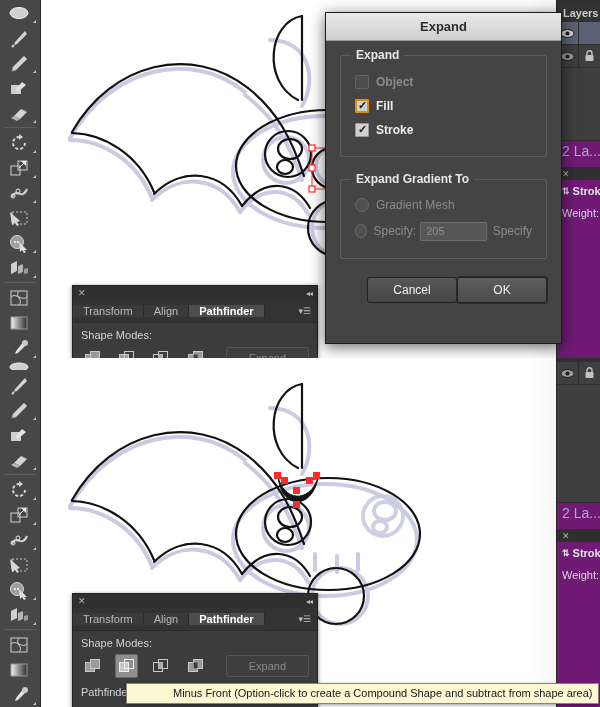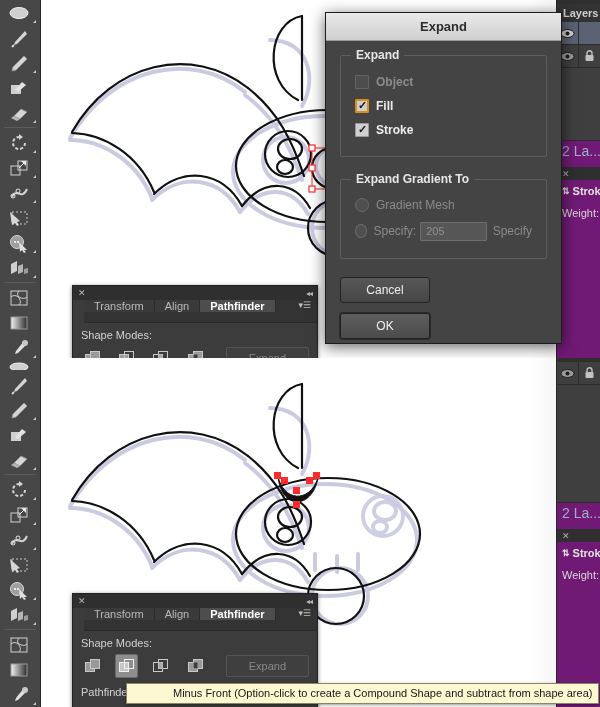--- a/index.html
+++ b/index.html
@@ -18,21 +18,21 @@
   
   .canvas{background:#ffffff;overflow:hidden;}
   .canvasfade{position:absolute;top:0;right:0;width:70px;height:100%;
     background:linear-gradient(to right,rgba(255,255,255,0),rgba(232,232,232,1));}
 
   
   .pfpanel{background:#3c3c3c;border:1px solid #222;box-shadow:0 1px 4px rgba(0,0,0,.5);}
   .pfbar{height:14px;background:#2f2f2f;display:flex;align-items:center;justify-content:space-between;padding:0 5px;}
   .pfbar .x{color:#b4b4b4;font-size:9px;line-height:9px;}
   .pfbar .cc{color:#b4b4b4;font-size:8px;letter-spacing:-1px;}
-  .pftabs{display:flex;align-items:flex-start;height:22px;background:#333;border-bottom:1px solid #2a2a2a;margin-left:11px;}
+  .pftabs{display:flex;align-items:center;height:22px;background:#333;border-bottom:1px solid #2a2a2a;}
   .pftab{display:flex;align-items:center;padding:0 10px;font-size:11px;color:#b9b9b9;
          border-right:1px solid #2a2a2a;background:#3a3a3a;}
   .pftab.active{background:#4d4d4d;color:#fff;font-weight:bold;}
   .pfmenu{margin-left:auto;display:flex;align-items:center;padding:0 6px;color:#c0c0c0;font-size:9px;}
   .pfbody{padding:6px 8px 4px 8px;background:#3c3c3c;}
   .pflabel{font-size:11px;color:#d2d2d2;margin-bottom:5px;}
   .pfrow{display:flex;align-items:center;gap:11px;}
   .pfbtn{width:24px;height:22px;display:flex;align-items:center;justify-content:center;border:1px solid transparent;border-radius:2px;}
   .pfbtn.sel{background:#8e8e8e;border:1px solid #6a6a6a;}
   .pfexpand{margin-left:8px;width:92px;height:20px;border:1px solid #555;border-radius:2px;background:#3f3f3f;
@@ -51,21 +51,21 @@
   .ck{width:12px;height:12px;border:1px solid #9a9a9a;background:#cfcfcf;margin-right:7px;position:relative;border-radius:1px;}
   .ck.dim{border-color:#646464;background:#4d4d4d;}
   .ck.focus{border:1px solid #d98d1d;box-shadow:0 0 0 1px #d98d1d inset;}
   .ck .tick{position:absolute;left:2px;top:-1px;font-size:11px;color:#1d1d1d;line-height:12px;}
   .ck-lbl{color:#ededed;}
   .ck-lbl.dim{color:#8b8b8b;}
   .rdrow{display:flex;align-items:center;height:26px;font-size:12px;}
   .rd{width:12px;height:12px;border:1px solid #6a6a6a;background:#4f4f4f;border-radius:50%;margin-right:7px;}
   .numfield{width:75px;height:17px;background:#565656;border:1px solid #6e6e6e;border-radius:1px;
             color:#8f8f8f;font-size:11px;display:flex;align-items:center;padding-left:5px;margin:0 6px 0 4px;}
-  .dlgbtns{display:flex;gap:10px;padding:18px 14px 14px 14px;flex-direction:column;}
+  .dlgbtns{display:flex;justify-content:flex-end;padding:18px 14px 14px 14px;}
   .dbtn{width:88px;height:24px;border:1px solid #222;border-radius:3px;font-size:12px;color:#eee;
         background:linear-gradient(to bottom,#575757,#464646);display:flex;align-items:center;justify-content:center;}
   .dbtn.default{box-shadow:0 0 0 1px #2a2a2a;background:linear-gradient(to bottom,#5e5e5e,#4b4b4b);}
 
   
   .dock{background:#701a75;border-left:1px solid #262626;}
   .dockhdr{height:18px;background:#333;display:flex;align-items:center;padding-left:6px;font-size:11px;color:#cfcfcf;font-weight:bold;}
   .lrow{height:22px;border-bottom:1px solid #2c2c2c;display:flex;align-items:center;}
   .lrow.sel{background:#5a6273;}
   .eye,.lock{width:21px;display:flex;align-items:center;justify-content:center;}

